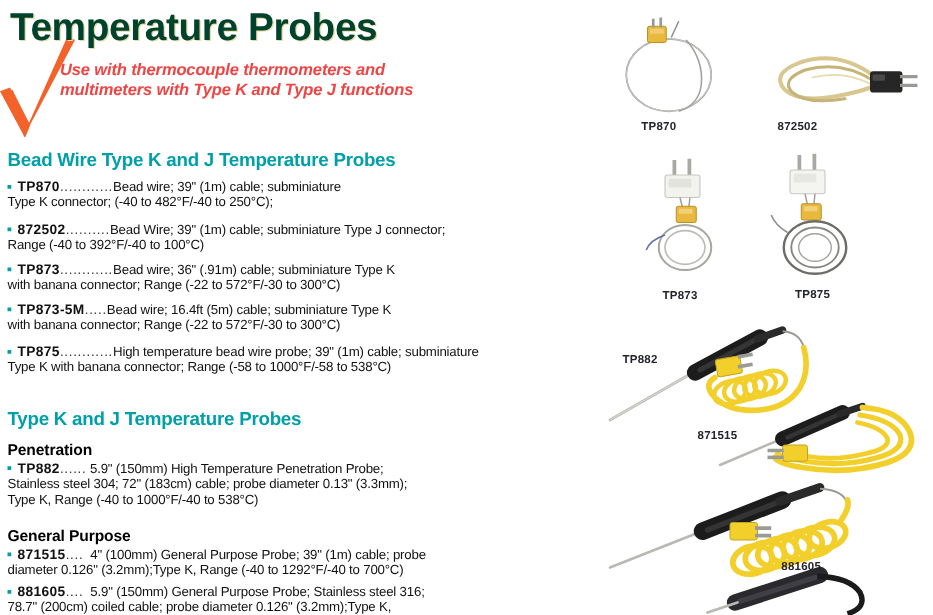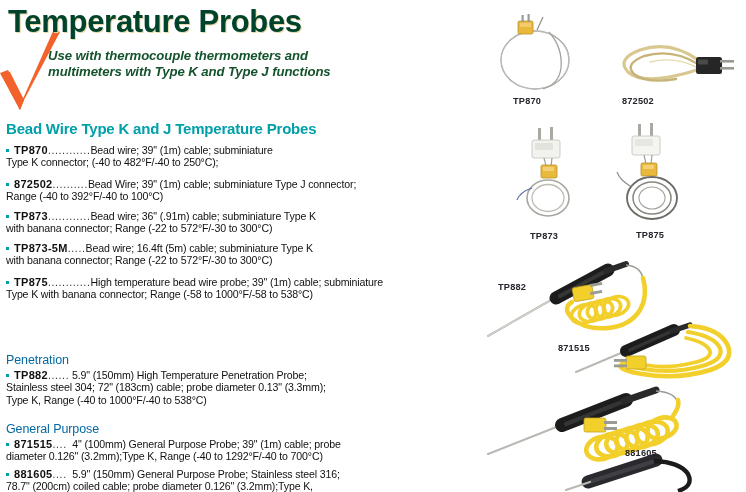--- a/index.html
+++ b/index.html
@@ -24,35 +24,35 @@
     white-space:nowrap;
   }
   .checkmark{
     position:absolute;left:-2px;top:26px;
     width:66px;height:84px;
     pointer-events:none;
   }
   .subtitle{
     position:absolute;left:48px;top:48px;width:370px;
     font-size:13.2px;font-weight:bold;font-style:italic;
-    color:#14532d;line-height:16px;
+    color:#ef4444;line-height:16px;
     letter-spacing:-0.1px;
   }
 
   .sec-head{
     position:absolute;left:6px;
     font-size:15px;font-weight:bold;
     color:#00a0a8;
     letter-spacing:-0.2px;
     white-space:nowrap;
   }
   .sub-head{
     position:absolute;left:6px;
-    font-size:12.5px;font-weight:normal;
-    color:#0369a1;
+    font-size:12.5px;font-weight:bold;
+    color:#000000;
     letter-spacing:-0.1px;
     white-space:nowrap;
   }
 
   .item{
     position:absolute;left:6px;width:412px;
     font-size:10.6px;color:#111;
     line-height:12.3px;
     letter-spacing:-0.15px;
   }
@@ -115,20 +115,21 @@
     <div class="item" style="top:242px">
       <span class="bullet"></span><span class="pn">TP873-5M</span><span class="leader">.....</span><span>Bead wire; 16.4ft (5m) cable; subminiature Type K</span>
       <div>with banana connector; Range (-22 to 572°F/-30 to 300°C)</div>
     </div>
 
     <div class="item" style="top:276px">
       <span class="bullet"></span><span class="pn">TP875</span><span class="leader">............</span><span>High temperature bead wire probe; 39" (1m) cable; subminiature</span>
       <div>Type K with banana connector; Range (-58 to 1000°F/-58 to 538°C)</div>
     </div>
 
+    <div class="sec-head" style="top:327px">Type K and J Temperature Probes</div>
 
     <div class="sub-head" style="top:353px">Penetration</div>
 
     <div class="item" style="top:369px">
       <span class="bullet"></span><span class="pn">TP882</span><span class="leader">......</span> <span>5.9" (150mm) High Temperature Penetration Probe;</span>
       <div>Stainless steel 304; 72" (183cm) cable; probe diameter 0.13" (3.3mm);</div>
       <div>Type K, Range (-40 to 1000°F/-40 to 538°C)</div>
     </div>
 
     <div class="sub-head" style="top:422px">General Purpose</div>

